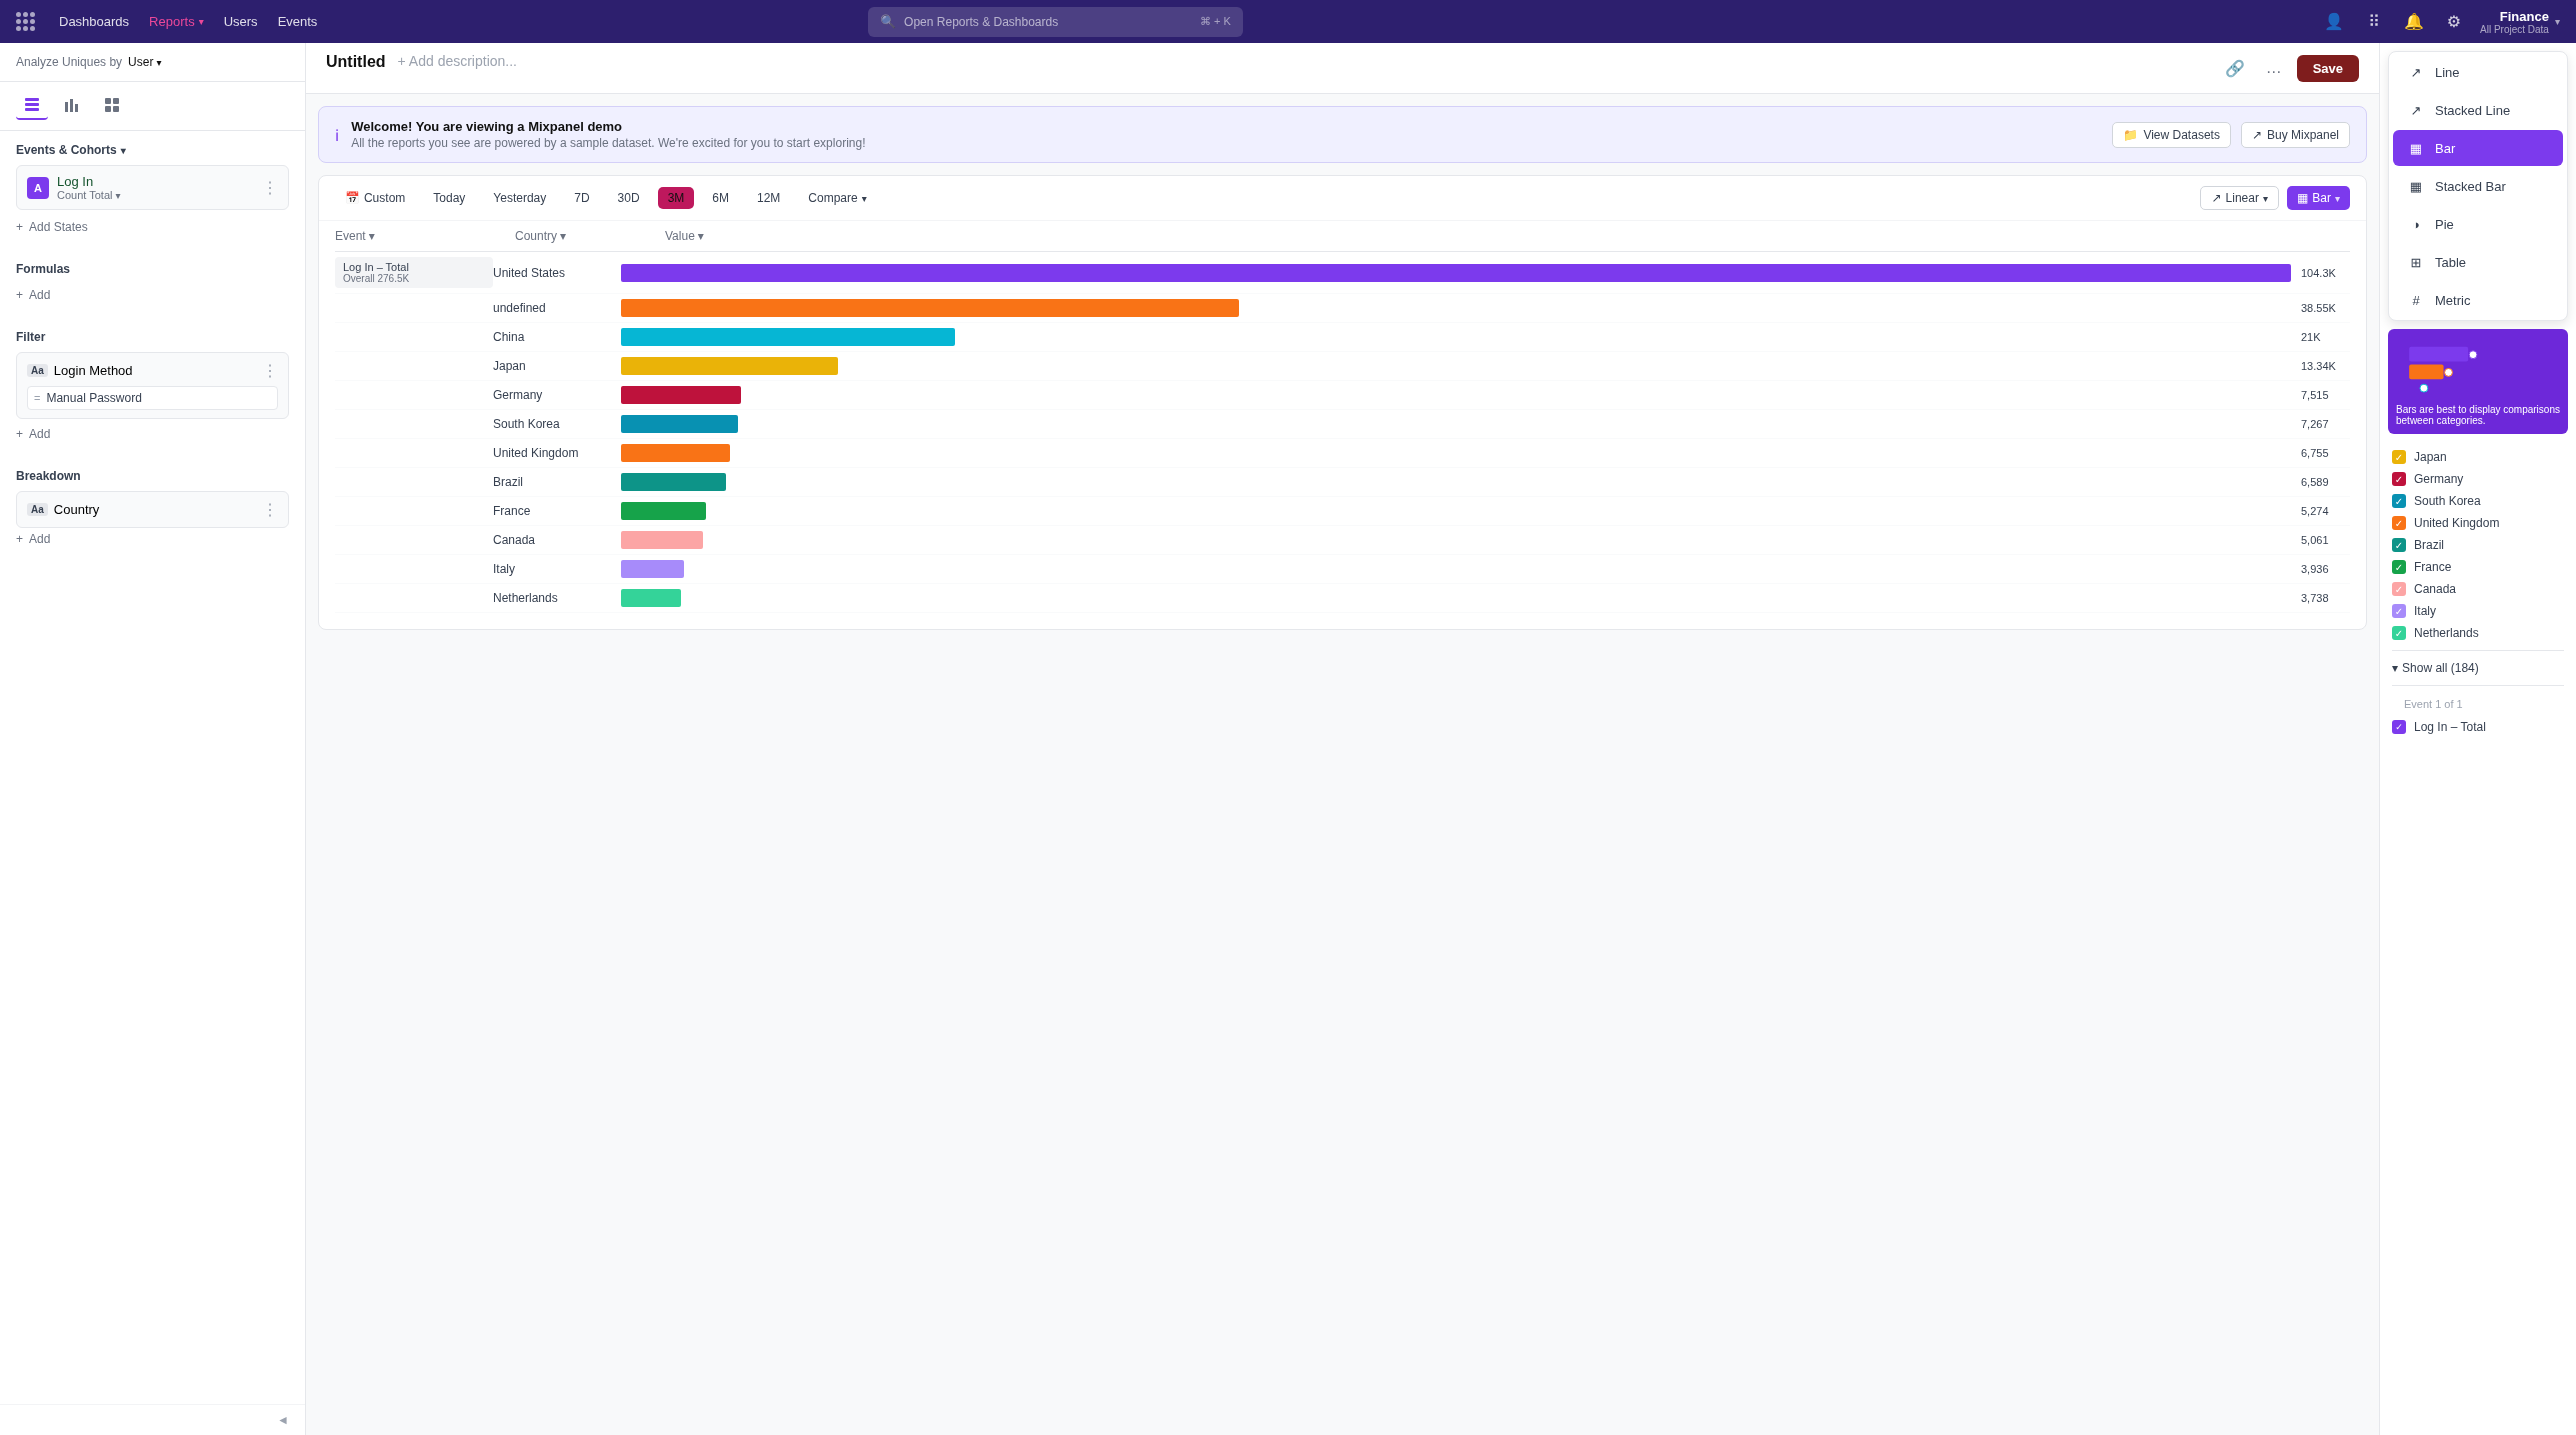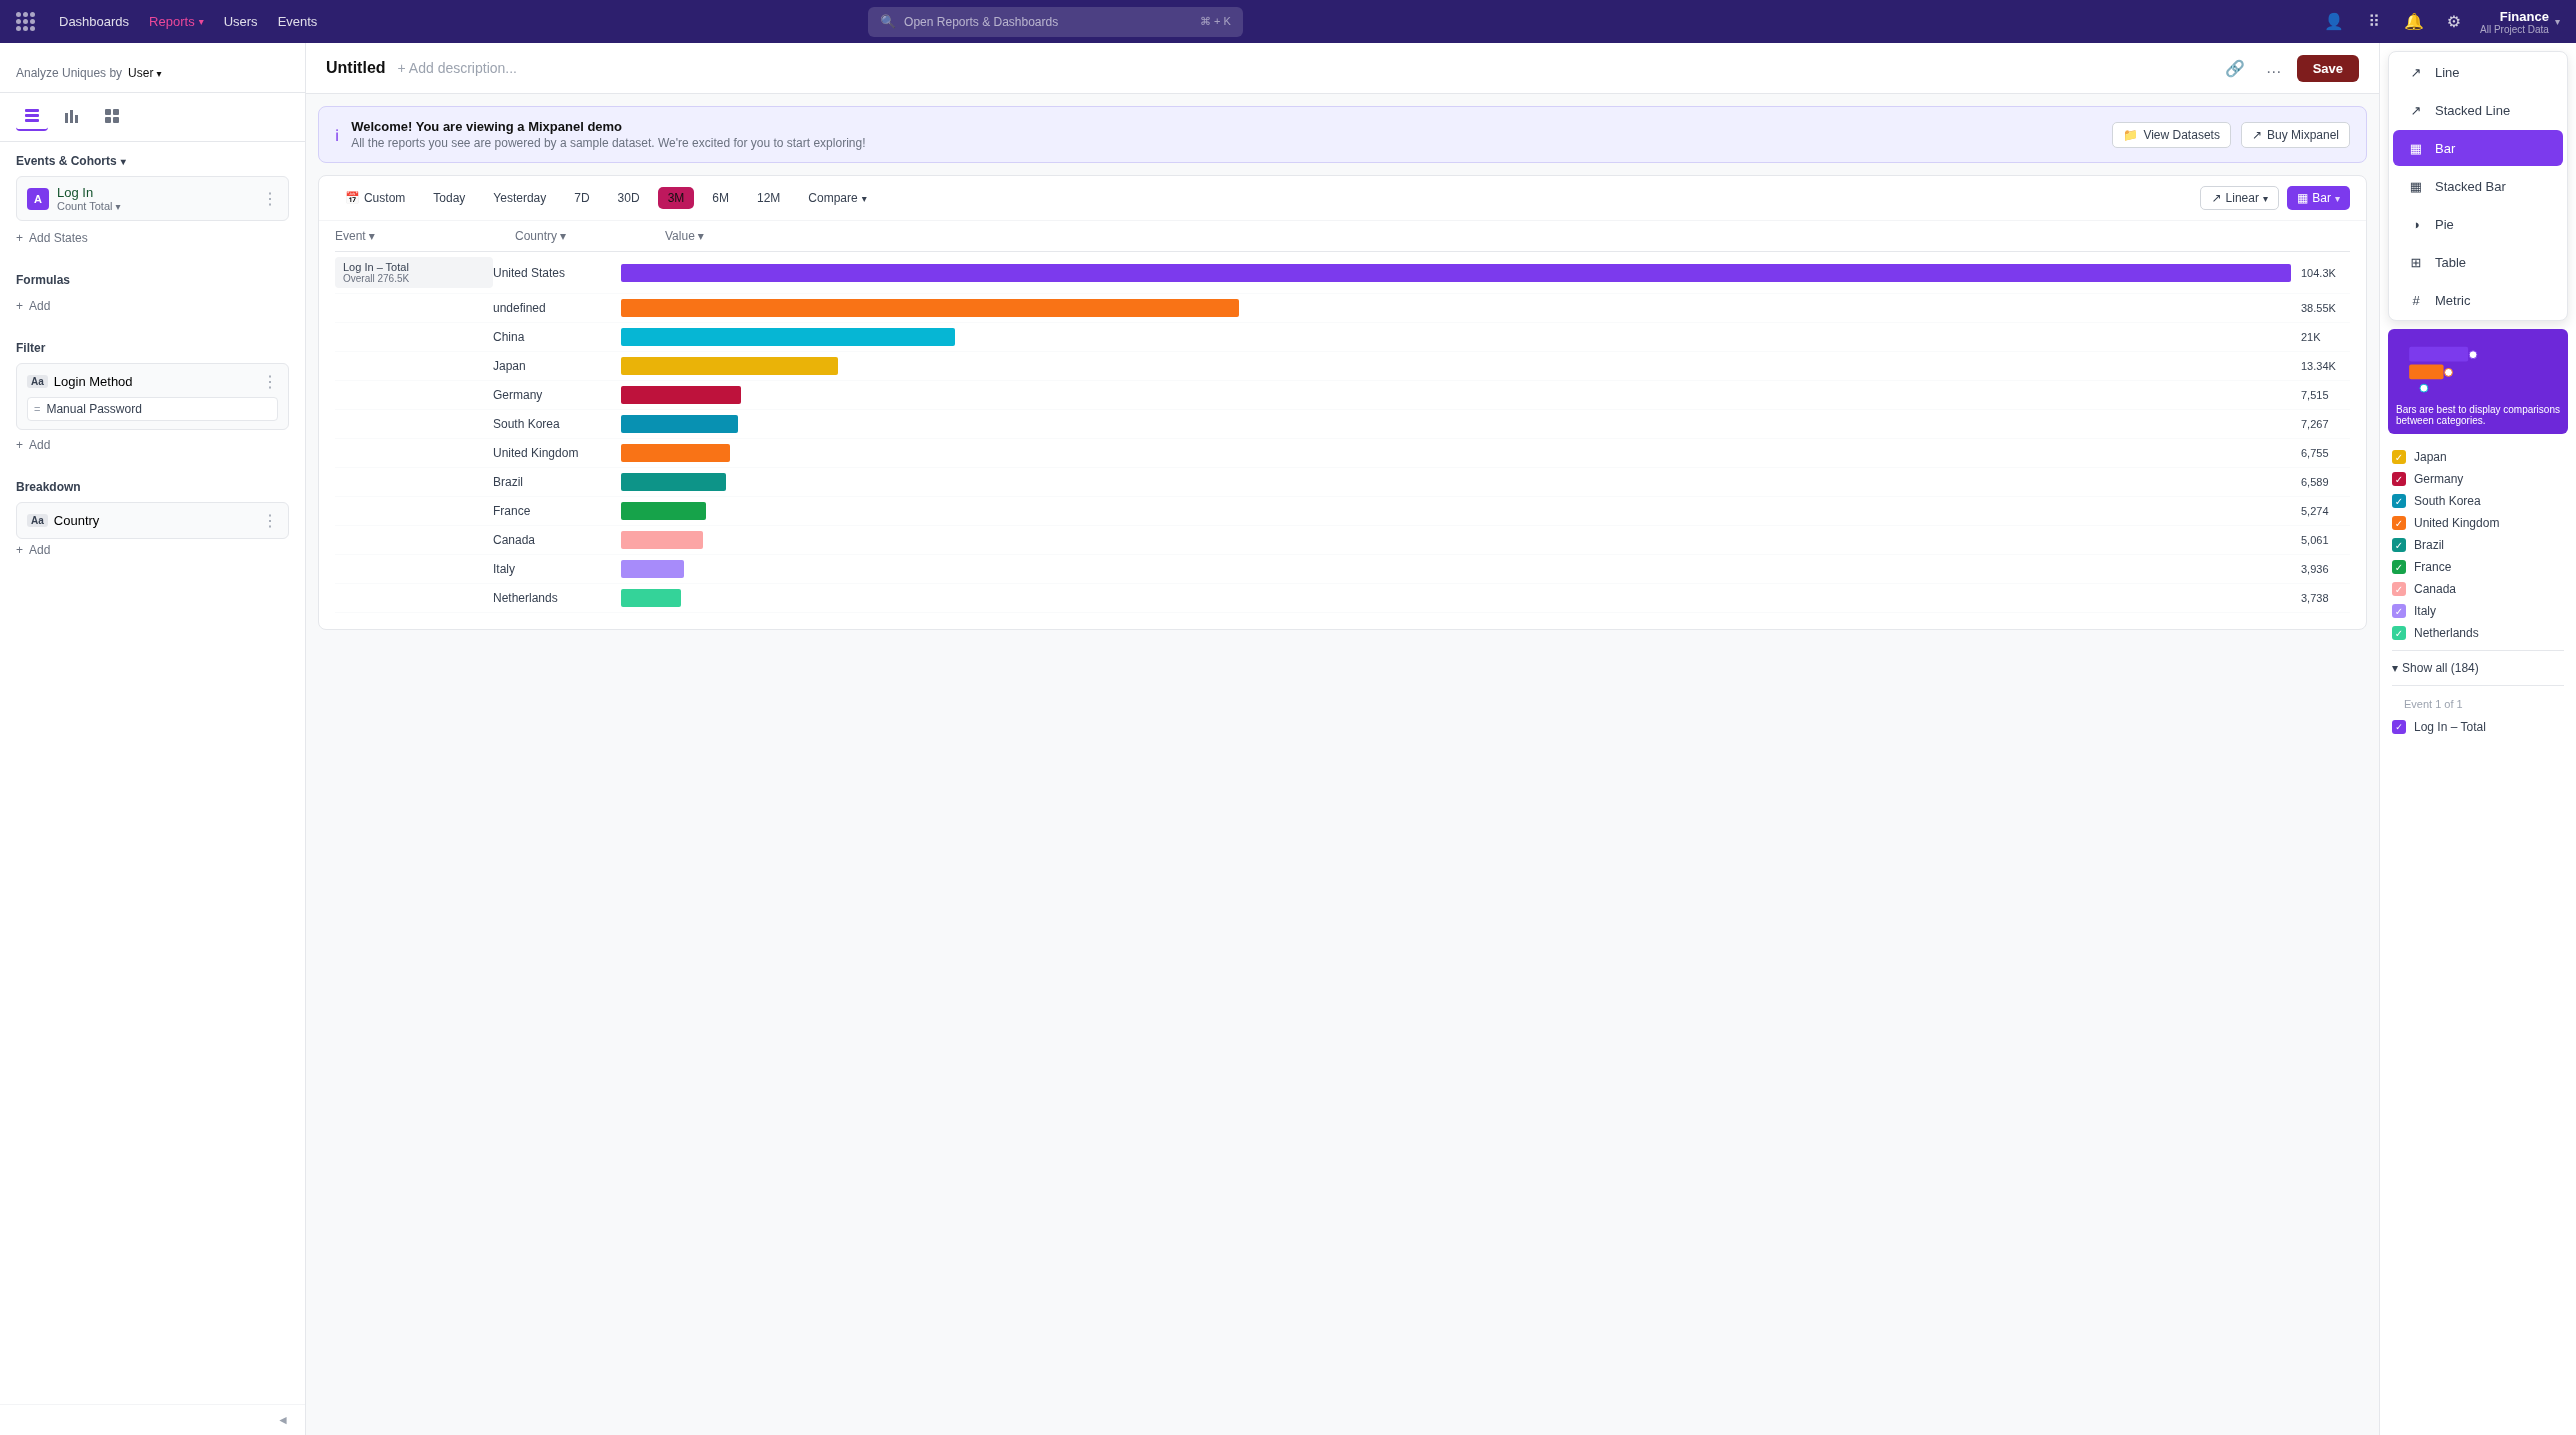--- a/index.html
+++ b/index.html
@@ -30,21 +30,21 @@
     .nav-project-text { text-align: right; }
     .nav-project-title { font-size: 13px; font-weight: 600; color: white; }
     .nav-project-sub { font-size: 10px; color: rgba(255,255,255,0.6); }
 
     
     .content { display: flex; height: calc(100vh - 43px); }
 
     
     .sidebar { width: 306px; min-width: 306px; background: white; border-right: 1px solid #e5e7eb; display: flex; flex-direction: column; overflow-y: auto; }
     .sidebar-header { padding: 12px 16px; border-bottom: 1px solid #e5e7eb; }
-    .analyze-row { display: flex; align-items: center; gap: 6px; font-size: 12px; color: #6b7280; margin-top: 11px; }
+    .analyze-row { display: flex; align-items: center; gap: 6px; font-size: 12px; color: #6b7280; }
     .analyze-val { color: #111; font-weight: 500; cursor: pointer; display: flex; align-items: center; gap: 3px; }
     .chart-type-tabs { display: flex; gap: 8px; padding: 10px 16px; border-bottom: 1px solid #e5e7eb; }
     .chart-tab { width: 32px; height: 28px; display: flex; align-items: center; justify-content: center; cursor: pointer; border-radius: 4px; color: #6b7280; font-size: 14px; border-bottom: 2px solid transparent; }
     .chart-tab.active { color: #7c3aed; border-bottom: 2px solid #7c3aed; }
 
     .section { padding: 12px 16px; }
     .section-title { font-size: 12px; font-weight: 600; color: #374151; margin-bottom: 8px; display: flex; align-items: center; gap: 4px; cursor: pointer; }
     .metric-item { background: #f9fafb; border: 1px solid #e5e7eb; border-radius: 6px; padding: 8px 10px; display: flex; align-items: center; gap: 8px; margin-bottom: 6px; }
     .metric-letter { width: 22px; height: 22px; background: #7c3aed; color: white; border-radius: 4px; display: flex; align-items: center; justify-content: center; font-size: 11px; font-weight: 700; }
     .metric-name { font-size: 13px; font-weight: 500; color: #14532d; flex: 1; }
@@ -59,21 +59,21 @@
     .filter-value-row { display: flex; align-items: center; gap: 6px; margin-top: 6px; padding: 4px 6px; background: white; border-radius: 4px; border: 1px solid #e5e7eb; }
     .filter-eq { font-size: 11px; color: #9ca3af; }
     .filter-val { font-size: 12px; color: #374151; }
 
     .breakdown-item { background: #f9fafb; border: 1px solid #e5e7eb; border-radius: 6px; padding: 8px 10px; display: flex; align-items: center; gap: 6px; }
 
     
     .main { flex: 1; overflow: auto; background: #f8f9fa; }
 
     
-    .page-header { display: flex; align-items: center; padding: 10px 20px; background: white; border-bottom: 1px solid #e5e7eb; gap: 12px; }
+    .page-header { display: flex; padding: 10px 20px; background: white; border-bottom: 1px solid #e5e7eb; gap: 12px; }
     .page-title { font-size: 16px; font-weight: 600; color: #111; }
     .page-title-placeholder { font-size: 14px; color: #9ca3af; cursor: pointer; }
     .page-actions { margin-left: auto; display: flex; align-items: center; gap: 8px; }
     .save-btn { background: #7f1d1d; color: white; border: none; border-radius: 6px; padding: 6px 16px; font-size: 13px; font-weight: 600; cursor: pointer; }
     .icon-btn { width: 30px; height: 30px; border: none; background: transparent; cursor: pointer; color: #6b7280; font-size: 16px; display: flex; align-items: center; justify-content: center; border-radius: 4px; }
 
     
     .banner { margin: 12px; background: #f0f0ff; border: 1px solid #d4d0f8; border-radius: 8px; padding: 12px 16px; display: flex; align-items: center; gap: 12px; }
     .banner-icon { color: #7c3aed; font-size: 16px; }
     .banner-text h3 { font-size: 13px; font-weight: 600; color: #111; }

